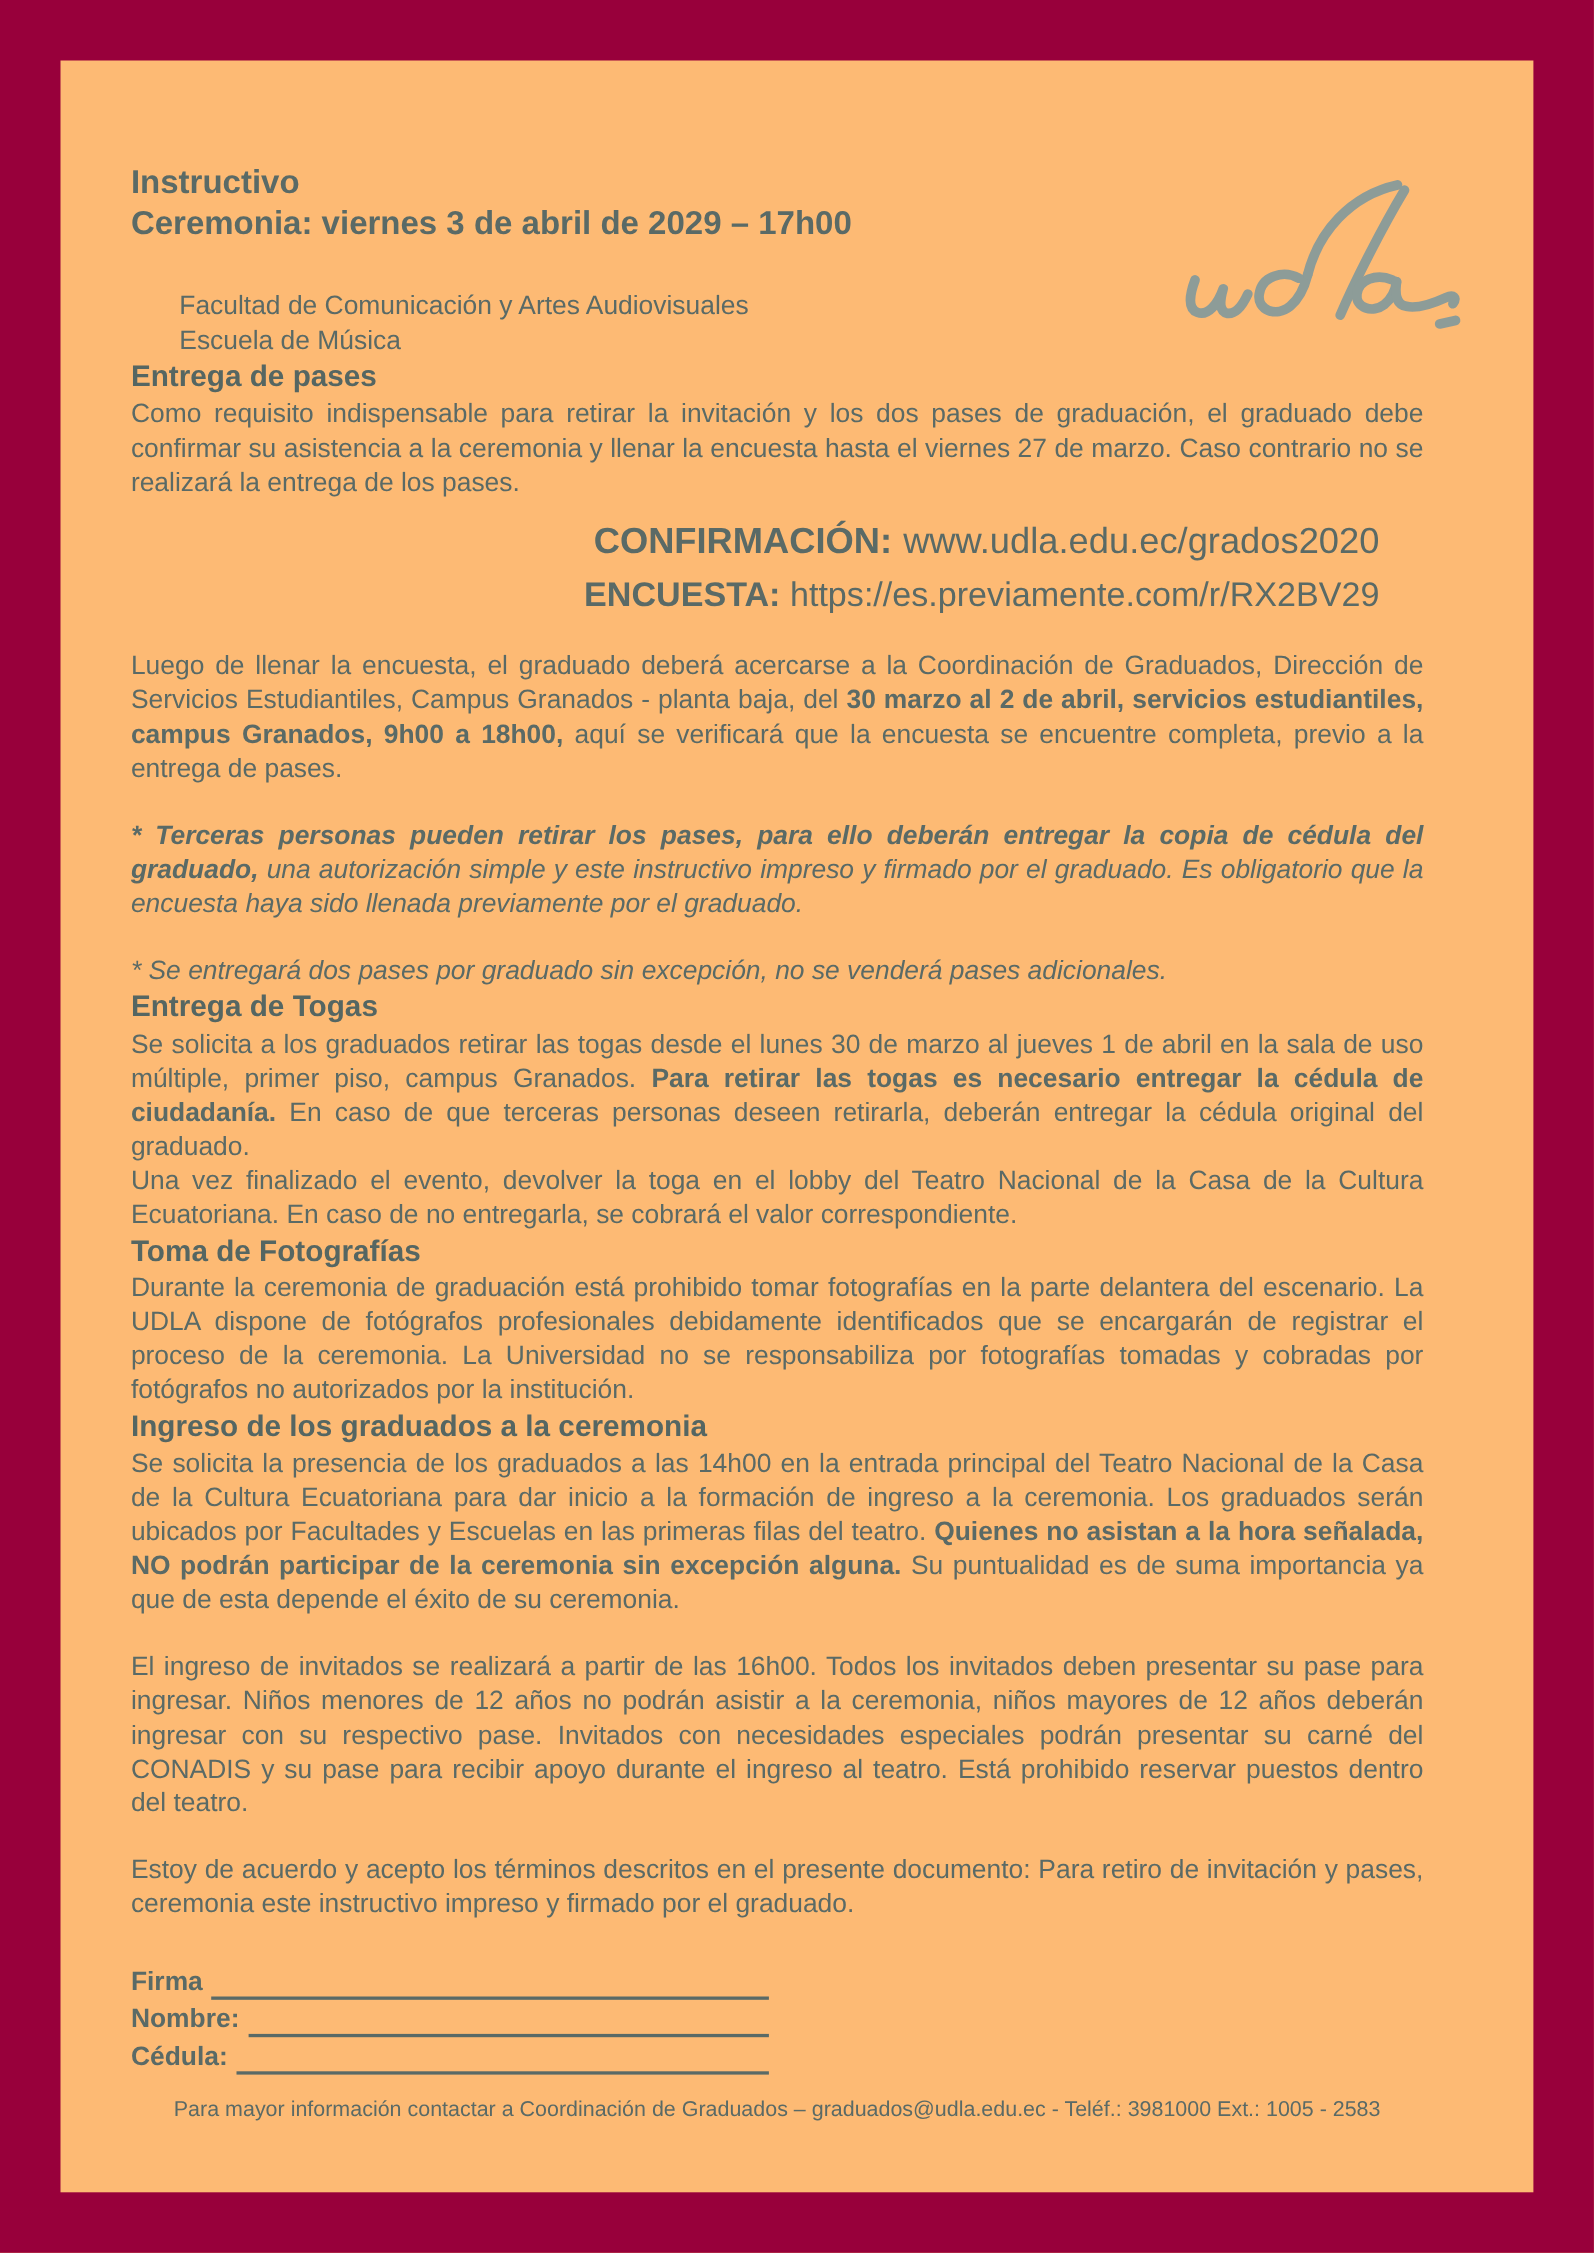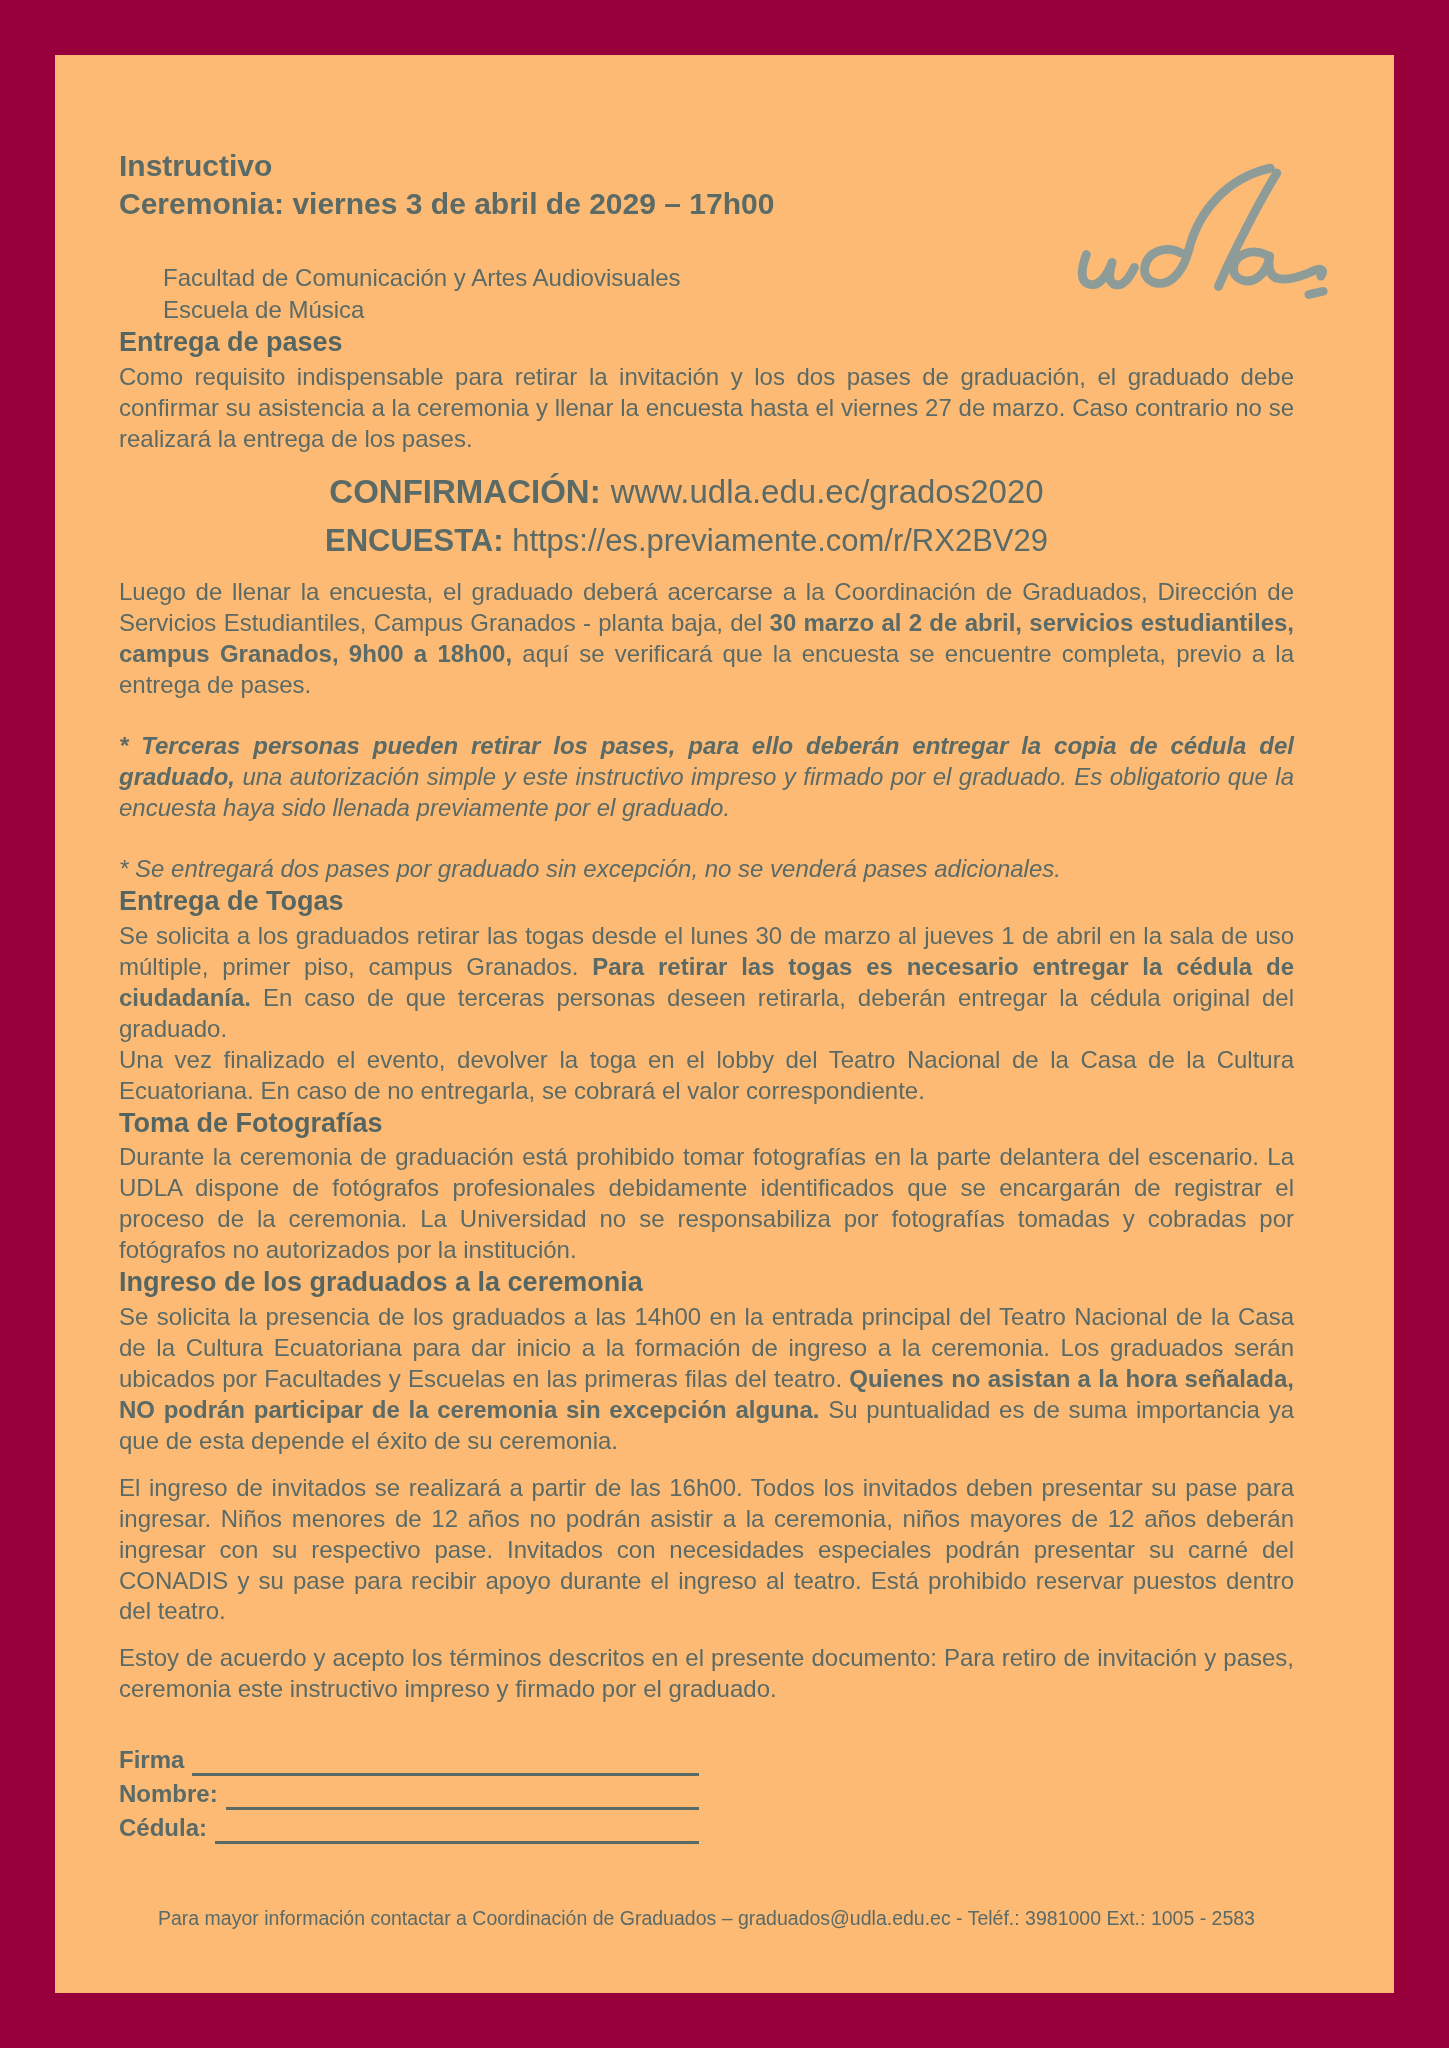--- a/index.html
+++ b/index.html
@@ -25,29 +25,29 @@
     position:absolute; top:95px; right:50px; width:280px; height:165px;
   }
   .logo svg { width:100%; height:100%; }
   h2.section-heading {
     font-size:27px; font-weight:bold; margin:0 0 2px 0; line-height:1.25;
     color:#556662;
   }
   .sp-large { margin-top:88px; }
   .sp-med   { margin-top:32px; }
   .para { text-align:justify; margin:0; }
-  .confirm-block { text-align:center; margin:16px 40px 6px 0; }
+  .confirm-block { text-align:right; margin:16px 40px 6px 0; }
   .confirm-line1 { font-size:33px; }
   .confirm-line2 { font-size:31px; margin-top:8px; }
   .confirm-label { font-weight:bold; }
   .confirm-url { font-weight:normal; }
   .gap { display:inline-block; width:10px; }
   .note { font-style:italic; text-align:justify; margin:30px 0 0 0; }
   .note .nb { font-weight:bold; }
-  .mt-para { margin-top:16px; }
+  .mt-para { margin-top:30px; }
   b.inline-bold { font-weight:bold; }
   .sig-block { margin-top:40px; }
   .sig-row { display:flex; width:580px; align-items:flex-end; margin-bottom:3px; }
   .sig-label { font-weight:bold; white-space:nowrap; }
   .sig-line { flex:1; border-bottom:3px solid #5a6a66; margin-left:8px; height:24px; }
   .footer {
     position:absolute; left:64px; right:100px; bottom:62px;
     text-align:center; font-size:19.5px; color:#5a6a66;
   }
 </style>

